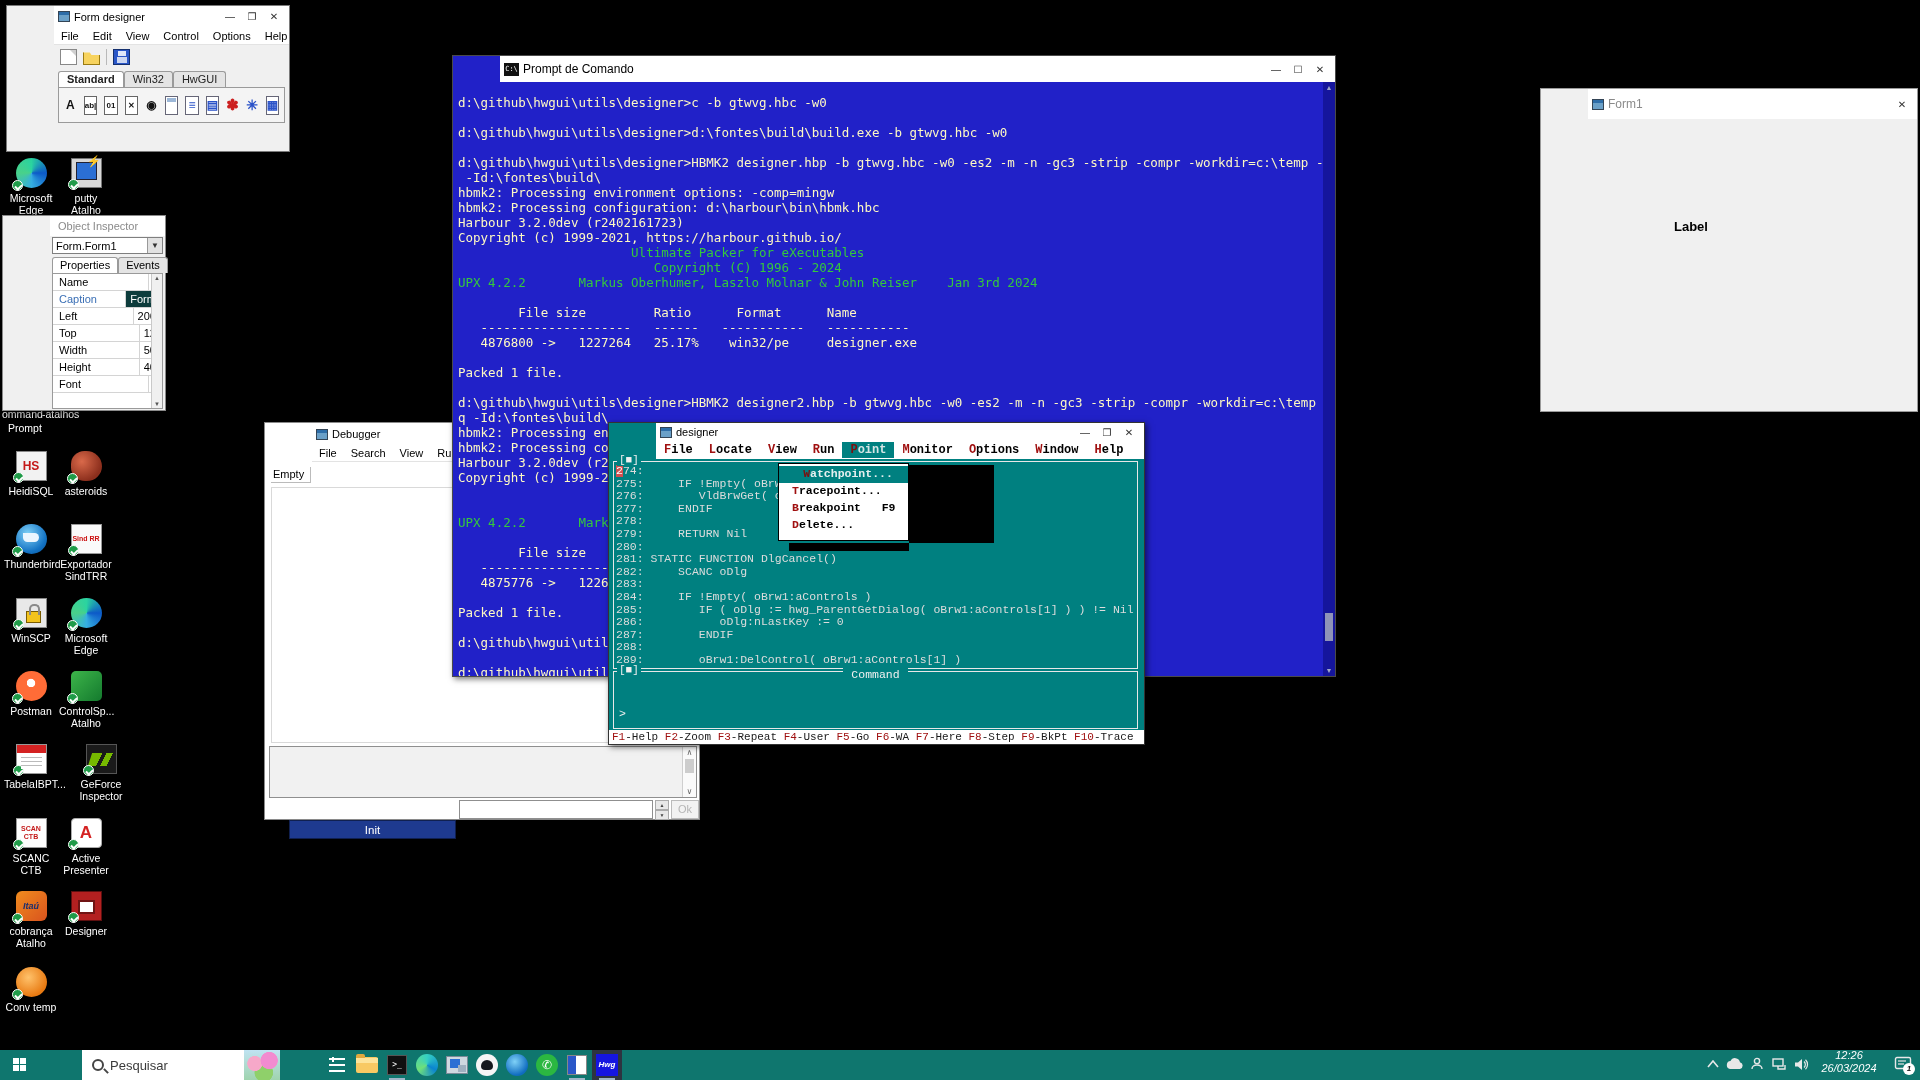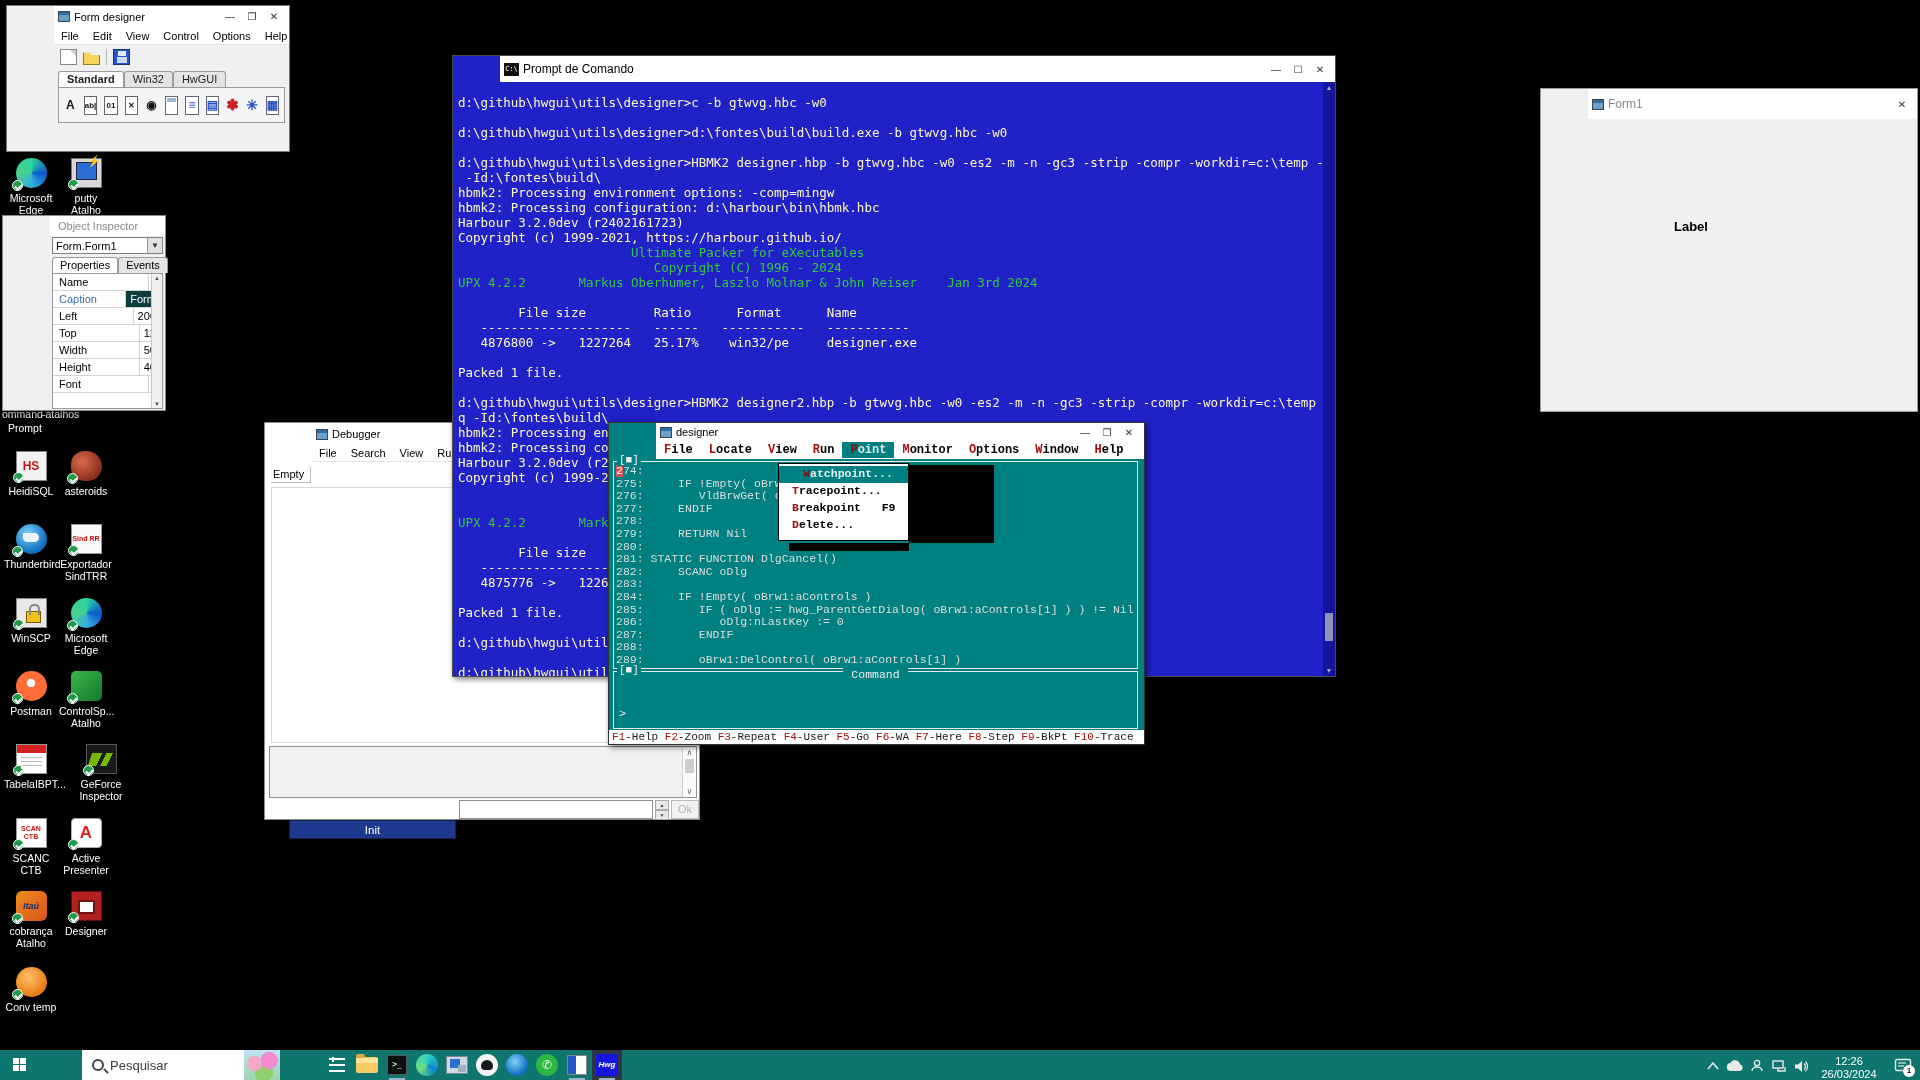--- a/index.html
+++ b/index.html
@@ -186,21 +186,21 @@
   .t-edge { width:22px; height:22px; border-radius:50%; background:conic-gradient(#35d0c2,#0a84d0,#6ee07a,#35d0c2); }
   .t-pc { width:22px; height:18px; background:#cfd8e0; border:1px solid #7a8a98; position:relative; }
   .t-pc::before { content:""; position:absolute; left:3px; top:2px; right:7px; bottom:5px; background:#2b6fd4; }
   .t-pc::after { content:""; position:absolute; right:1px; bottom:1px; width:8px; height:7px; background:#9fb0c0; }
   .t-github { width:22px; height:22px; border-radius:50%; background:#f5f5f5; position:relative; }
   .t-github::before { content:""; position:absolute; left:5px; top:6px; width:12px; height:10px; border-radius:6px 6px 4px 4px; background:#15181d; }
   .t-thunderbird { width:22px; height:22px; border-radius:50%; background:radial-gradient(circle at 40% 35%, #7fd1f7, #0f6cc0 70%); }
   .t-whatsapp { width:22px; height:22px; border-radius:50%; background:#2bb741; color:#fff; font-size:12px; text-align:center; line-height:22px; }
   .t-presenter { width:20px; height:20px; background:linear-gradient(90deg,#2a57c8 0 45%, #fff 45%); border:1px solid #888; }
   .t-hwg { width:22px; height:22px; background:#1515e0; color:#fff; font-size:8px; font-weight:bold; font-style:italic; text-align:center; line-height:22px; }
-  #tb-tray { margin-left:auto; display:flex; align-items:flex-end; height:32px; }
+  #tb-tray { margin-left:auto; display:flex; align-items:flex-start; height:32px;font-style:italic; }
   .tray-ic { width:22px; height:30px; display:flex; align-items:center; justify-content:center; color:#e8e8e8; }
   #tb-clock { width:74px; text-align:center; color:#fff; font-size:11px; line-height:13px; padding:0 2px; }
   #tb-notif { width:34px; height:30px; display:flex; align-items:center; justify-content:center; position:relative; }
   #tb-notif .nbadge { position:absolute; right:5px; bottom:4px; width:12px; height:12px; border-radius:50%; background:#fff; color:#111; font-size:8px; line-height:12px; text-align:center; font-weight:bold; }
 </style>
 </head>
 <body>
 
 <div id="desktop">
     <div class="dicon" style="left: 4px; top: 158px;">

